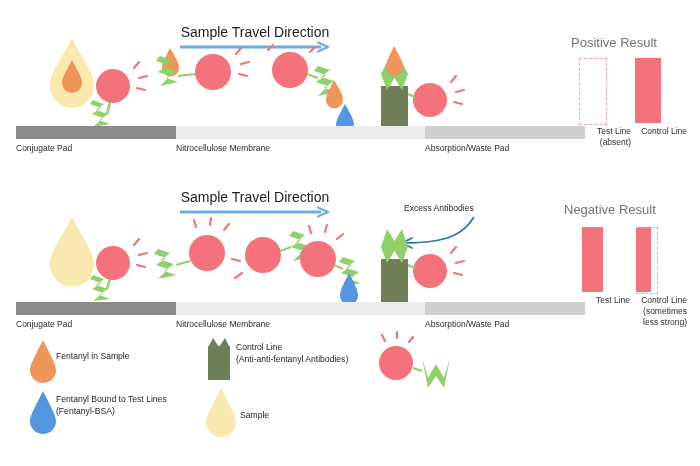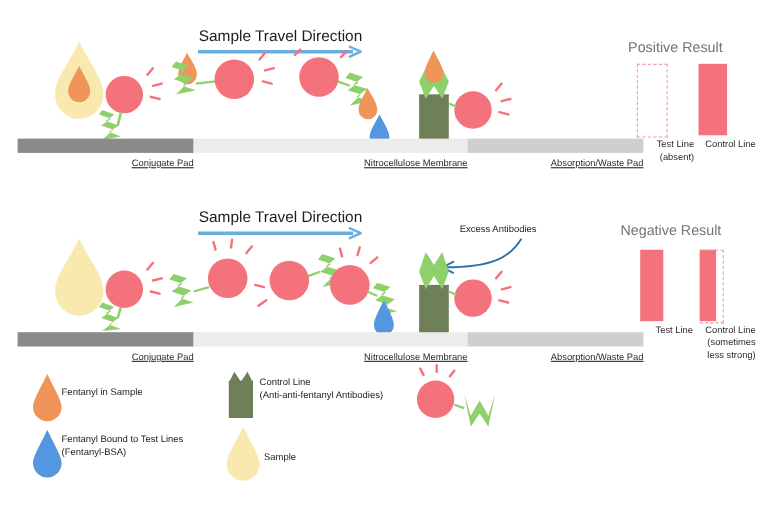--- a/index.html
+++ b/index.html
@@ -9,21 +9,21 @@
     color:#1c1c1c;
   }
   .abs{position:absolute;}
   
   .strip{position:absolute;height:13px;}
   .pad-conjugate{background:#8a8a8a;}
   .pad-membrane{background:#ececec;}
   .pad-absorption{background:#cfcfcf;}
   .strip-label{
     position:absolute;font-size:8.5px;color:#2b2b2b;
-    text-align:right;white-space:nowrap;text-decoration:underline;
+    text-align:left;white-space:nowrap;
   }
   
   .travel-wrap{position:absolute;}
   .travel-text{
     font-size:14px;color:#1c1c1c;text-align:center;white-space:nowrap;
     margin-bottom:2px;
   }
   
   .result-title{
     position:absolute;font-size:13px;color:#737373;white-space:nowrap;
@@ -151,21 +151,21 @@
 <div class="abs" style="left:0;top:175px;width:560px;height:160px;">
 
   <div class="travel-wrap" style="left:180px;top:14px;width:150px;">
     <div class="travel-text">Sample Travel Direction</div>
     <svg width="150" height="10" viewBox="0 0 150 10">
       <line x1="0" y1="5" x2="141" y2="5" stroke="#6aaee0" stroke-width="3.2"></line>
       <polyline points="138,0.5 148,5 138,9.5" fill="none" stroke="#6aaee0" stroke-width="2.2" stroke-linecap="round" stroke-linejoin="round"></polyline>
     </svg>
   </div>
 
-  <div class="annot-text" style="left:418px;top:28px;">Excess Antibodies</div>
+  <div class="annot-text" style="left:404px;top:28px;">Excess Antibodies</div>
   <svg class="abs" style="left:388px;top:38px;" width="90" height="40" viewBox="0 0 90 40">
     <path d="M86 4 C 76 20, 62 30, 16 30" fill="none" stroke="#2f6fa8" stroke-width="1.7"></path>
     <polyline points="24,25 14,30 24,35" fill="none" stroke="#2f6fa8" stroke-width="1.7" stroke-linecap="round" stroke-linejoin="round"></polyline>
   </svg>
 
   <svg class="abs" style="left:0;top:26px;" width="560" height="102" viewBox="0 0 560 102">
 
     <g>
       <path d="M72 16 C 60 40, 50 50, 50 64 a 22 22 0 0 0 44 0 C 94 50, 84 40, 72 16 Z" fill="#fae9ae"></path>
     </g>

